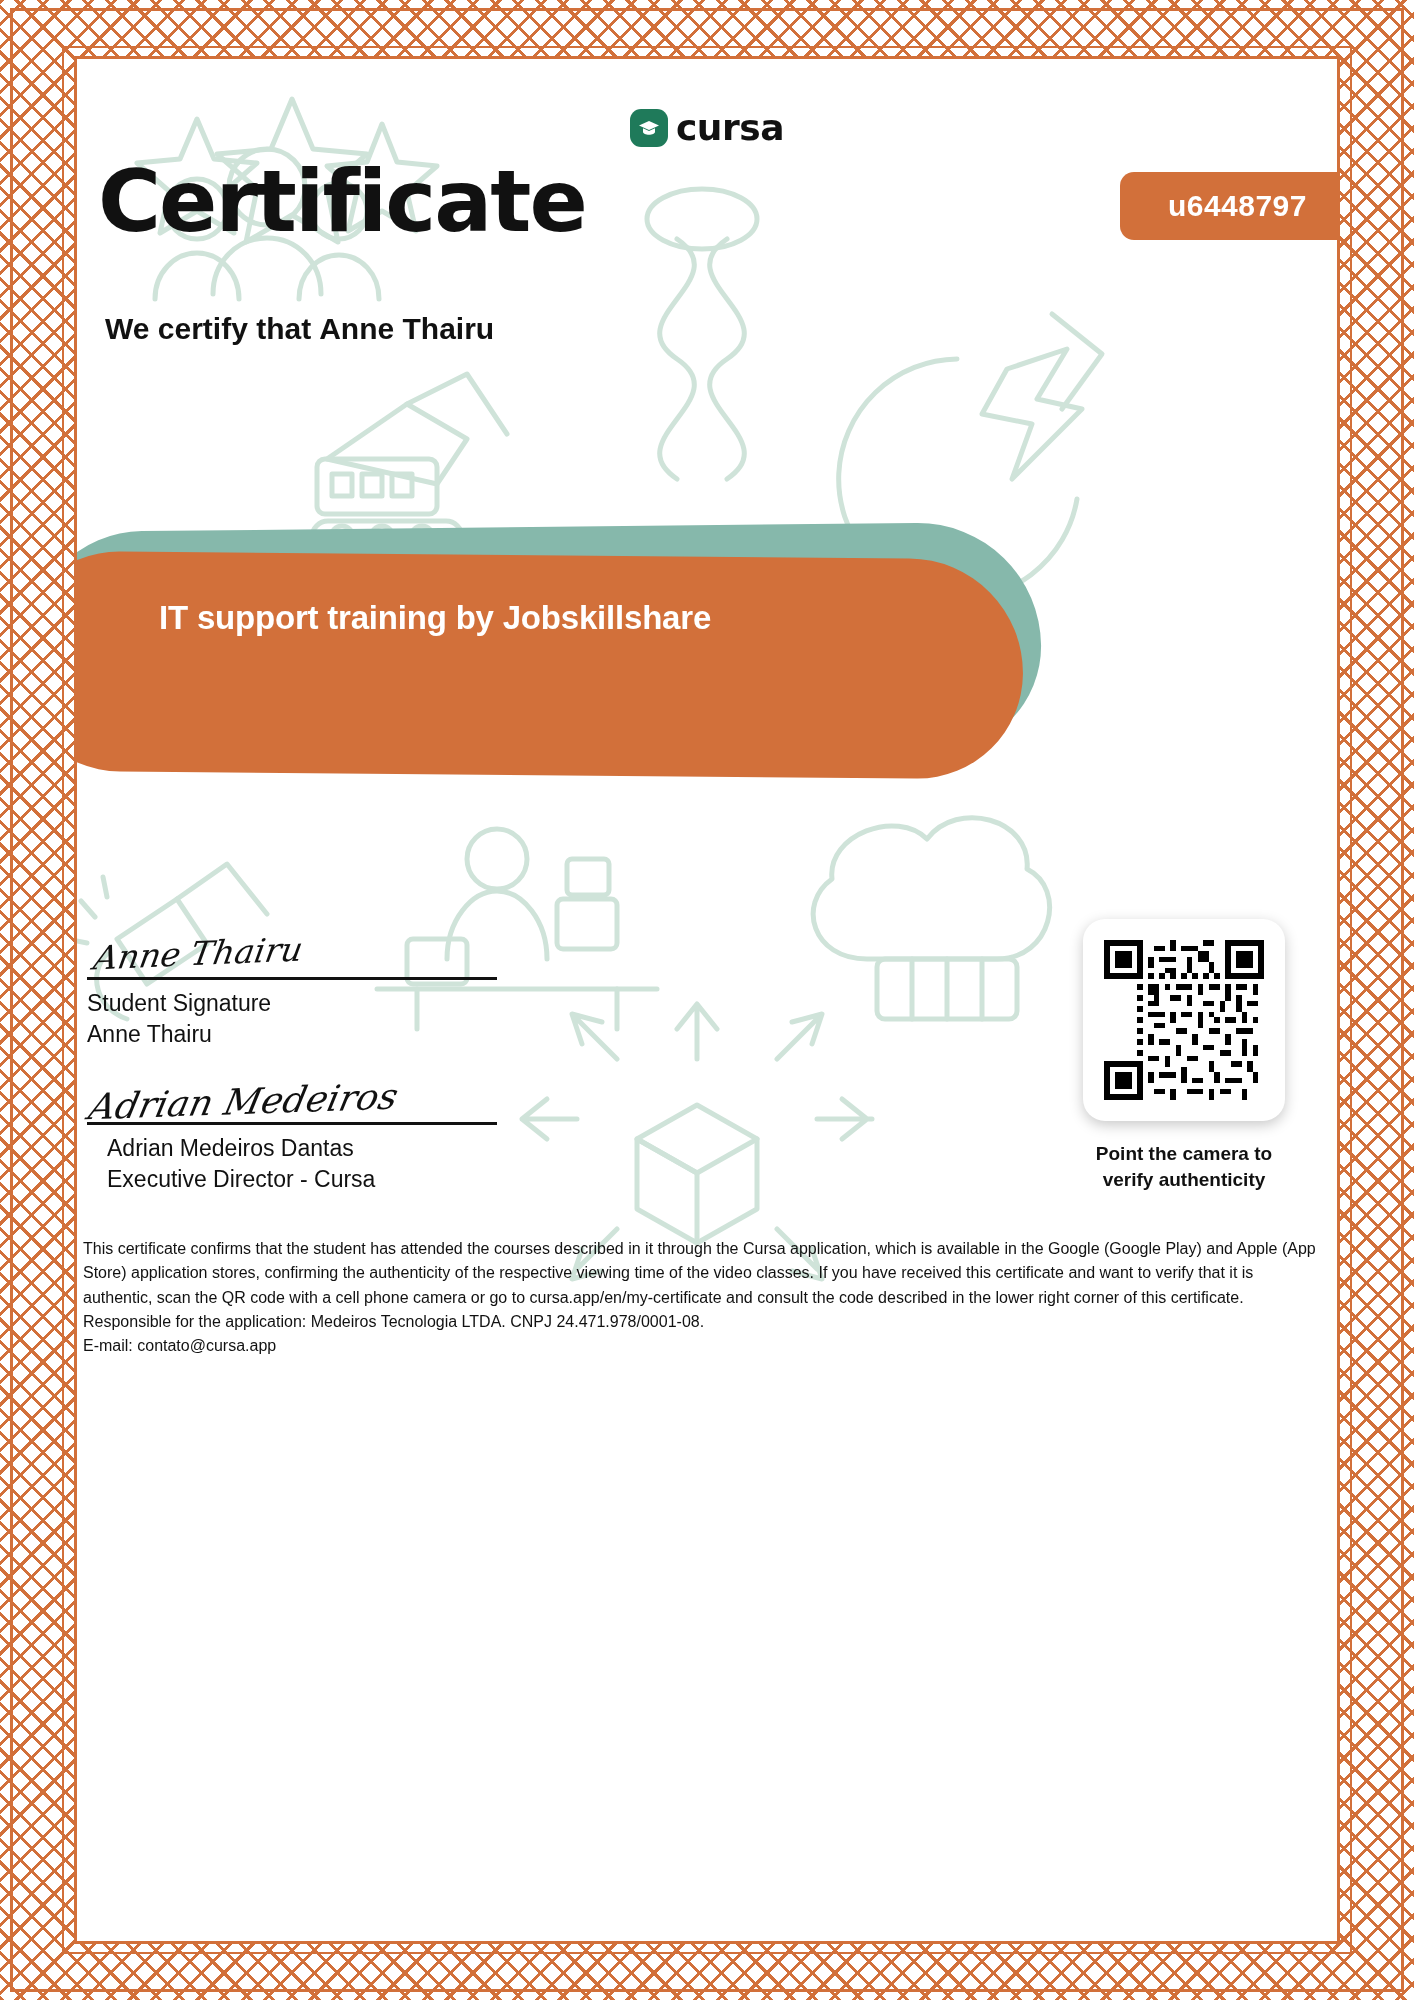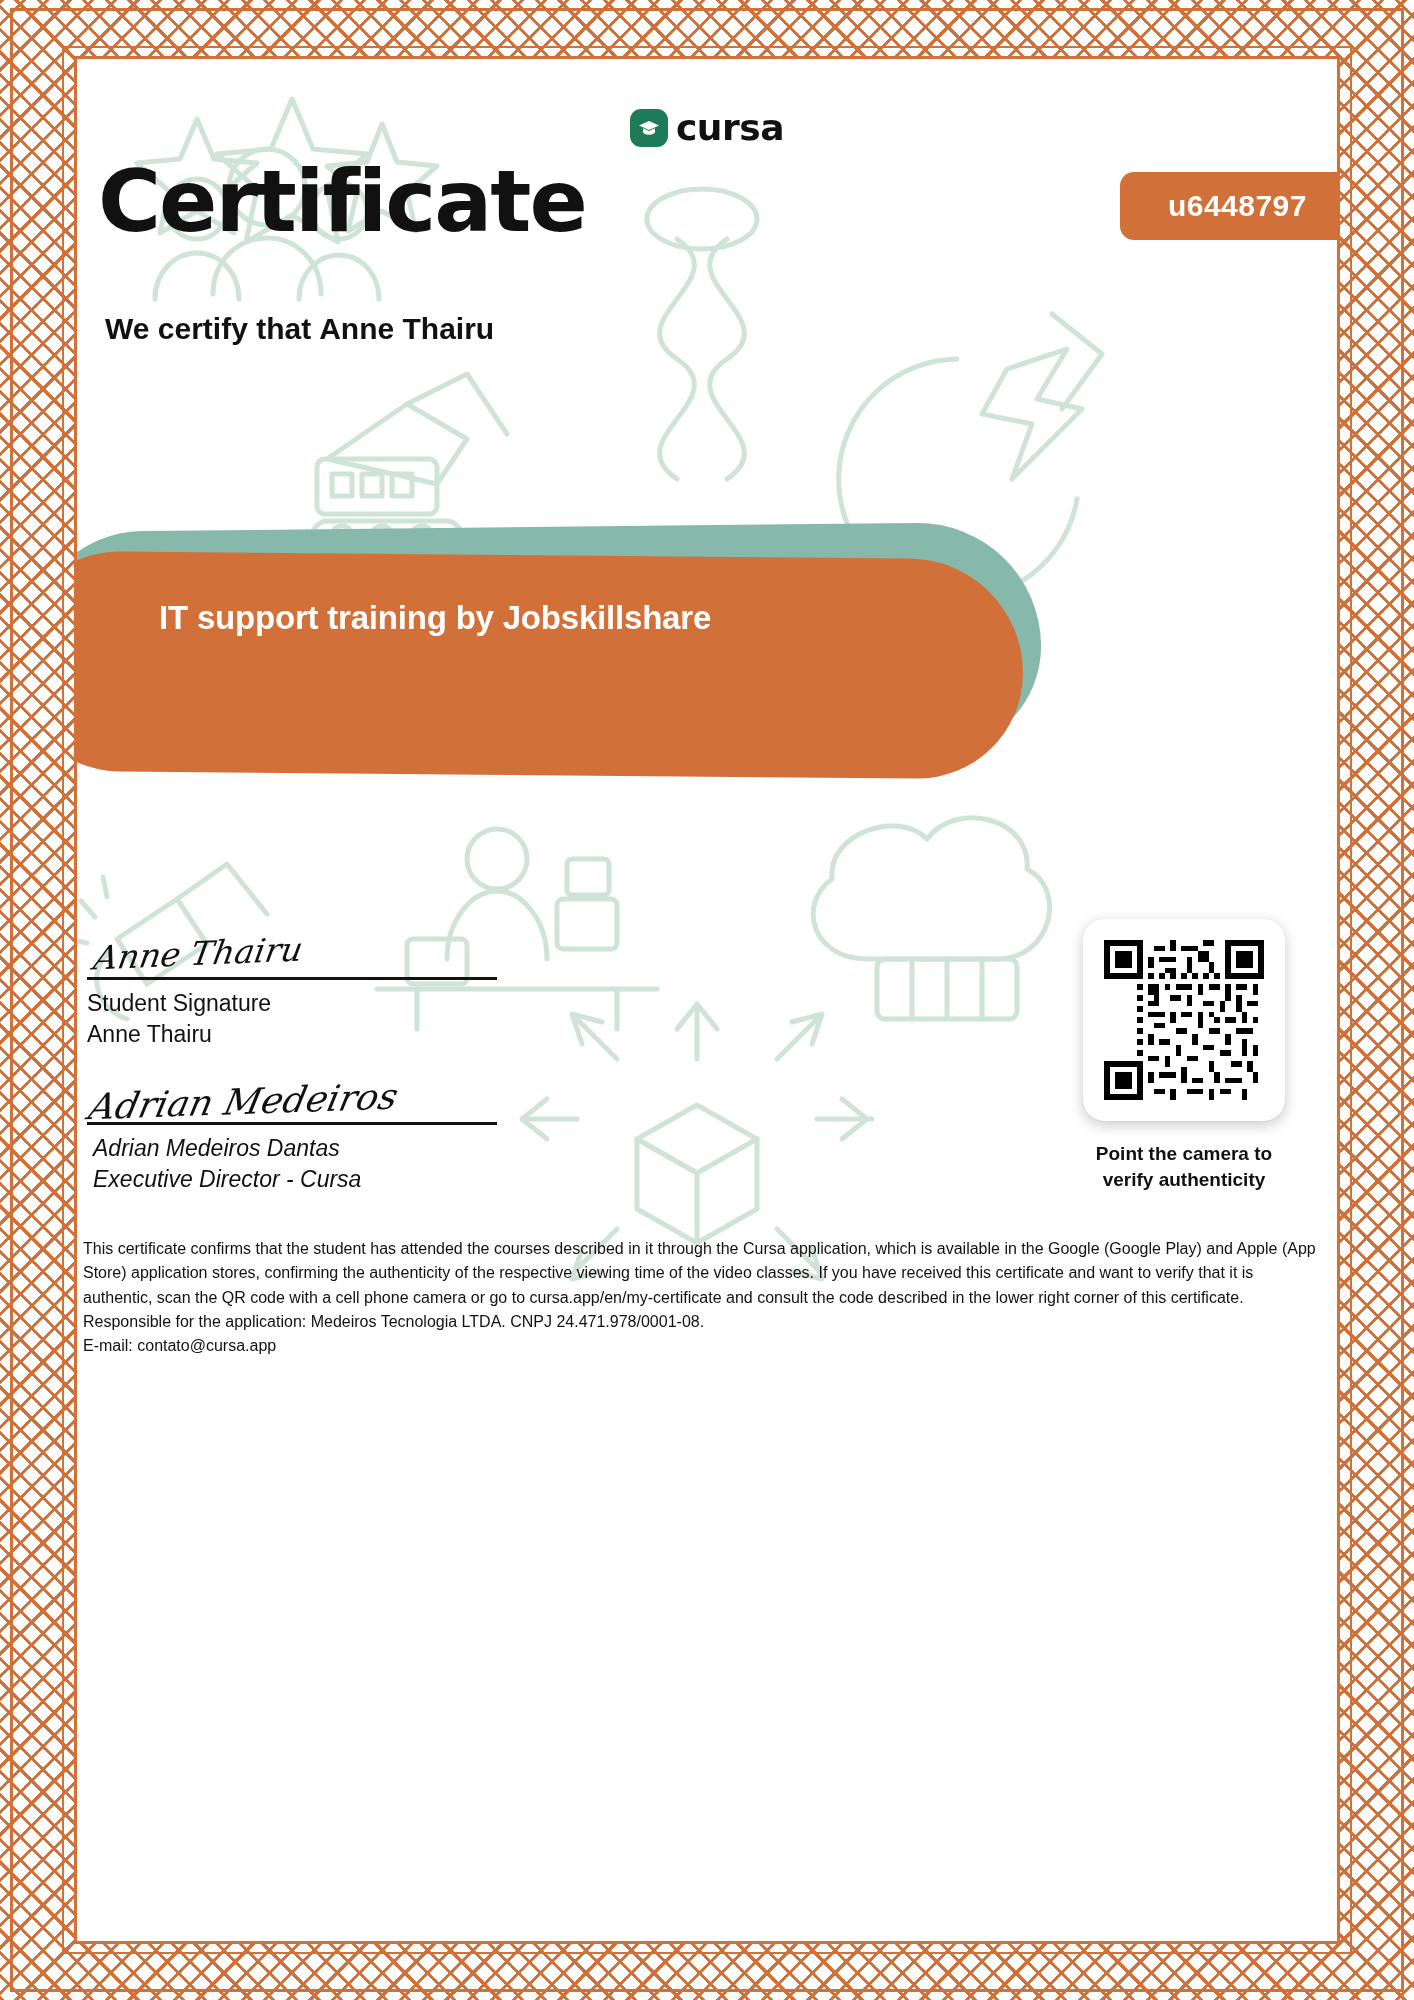--- a/index.html
+++ b/index.html
@@ -222,22 +222,21 @@
     bottom: 0px;
     transform: skewX(-14deg) rotate(-2deg);
   }
   .sig-caption {
     margin-top: 8px;
     font-size: 23px;
     color: #111;
     line-height: 1.35;
   }
   .sig-block-2 .sig-caption {
-    margin-left: 6px;
-    font-style: italic;
+    margin-left: 20px;
   }
 
   
   .qr-card {
     position: absolute;
     right: 52px;
     top: 860px;
     width: 202px;
     height: 202px;
     background: #ffffff;

